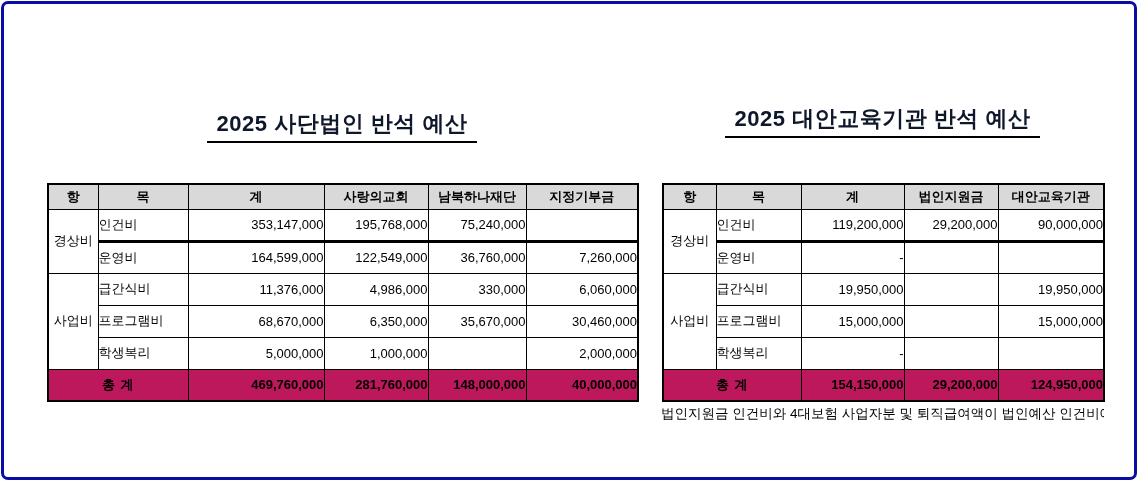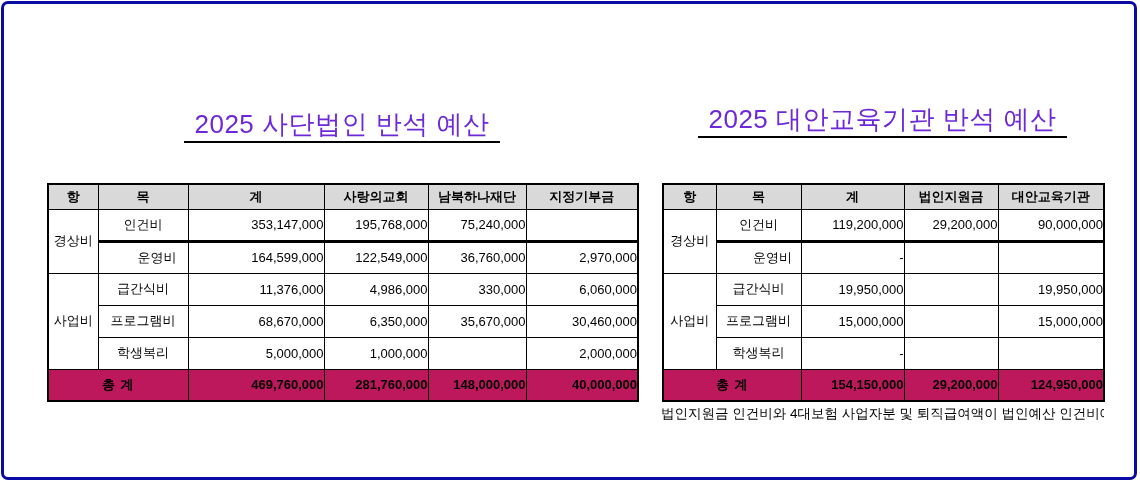--- a/index.html
+++ b/index.html
@@ -25,23 +25,23 @@
     box-sizing: border-box;
     pointer-events: none;
   }
   .doc-title {
     position: absolute;
     text-align: center;
     white-space: nowrap;
   }
   .doc-title .u {
     display: inline-block;
-    font-size: 26px;
-    font-weight: normal;
-    color: #6d28d9;
+    font-size: 22px;
+    font-weight: bold;
+    color: #0f172a;
     letter-spacing: 0.5px;
     padding: 0 10px 1px 10px;
     border-bottom: 2.5px solid #000;
     line-height: 32px;
   }
   #title-left  { left: 47px;  top: 108px; width: 590px; }
   #title-right { left: 662px; top: 103px; width: 441px; }
 
   table.budget {
     position: absolute;
@@ -62,23 +62,23 @@
     white-space: nowrap;
   }
   table.budget tr { height: 32px; }
   table.budget tr.hdr { height: 25px; }
   table.budget th {
     background: #d9d9d9;
     font-weight: bold;
     text-align: center;
   }
   td.group { text-align: center; margin-left: 12px; }
-  td.item  { text-align: center; }
+  td.item  { text-align: left; }
   td.num   { text-align: right; padding-right: 8px; }
-  tr.thick td { border-top: 3px solid #000; padding-left: 28px; }
+  tr.thick td { border-top: 3px solid #000; }
   tr.total td {
     background: #be185d;
     font-weight: bold;
   }
   tr.total td.label { text-align: center; letter-spacing: 1px; }
 
   .footnote {
     position: absolute;
     left: 661px;
     top: 405px;
@@ -127,21 +127,21 @@
     <td class="num">353,147,000</td>
     <td class="num">195,768,000</td>
     <td class="num">75,240,000</td>
     <td class="num"></td>
   </tr>
   <tr class="thick">
     <td class="item">운영비</td>
     <td class="num">164,599,000</td>
     <td class="num">122,549,000</td>
     <td class="num">36,760,000</td>
-    <td class="num">2,970,000</td>
+    <td class="num">7,260,000</td>
   </tr>
   <tr>
     <td class="group" rowspan="3">사업비</td>
     <td class="item">급간식비</td>
     <td class="num">11,376,000</td>
     <td class="num">4,986,000</td>
     <td class="num">330,000</td>
     <td class="num">6,060,000</td>
   </tr>
   <tr>

